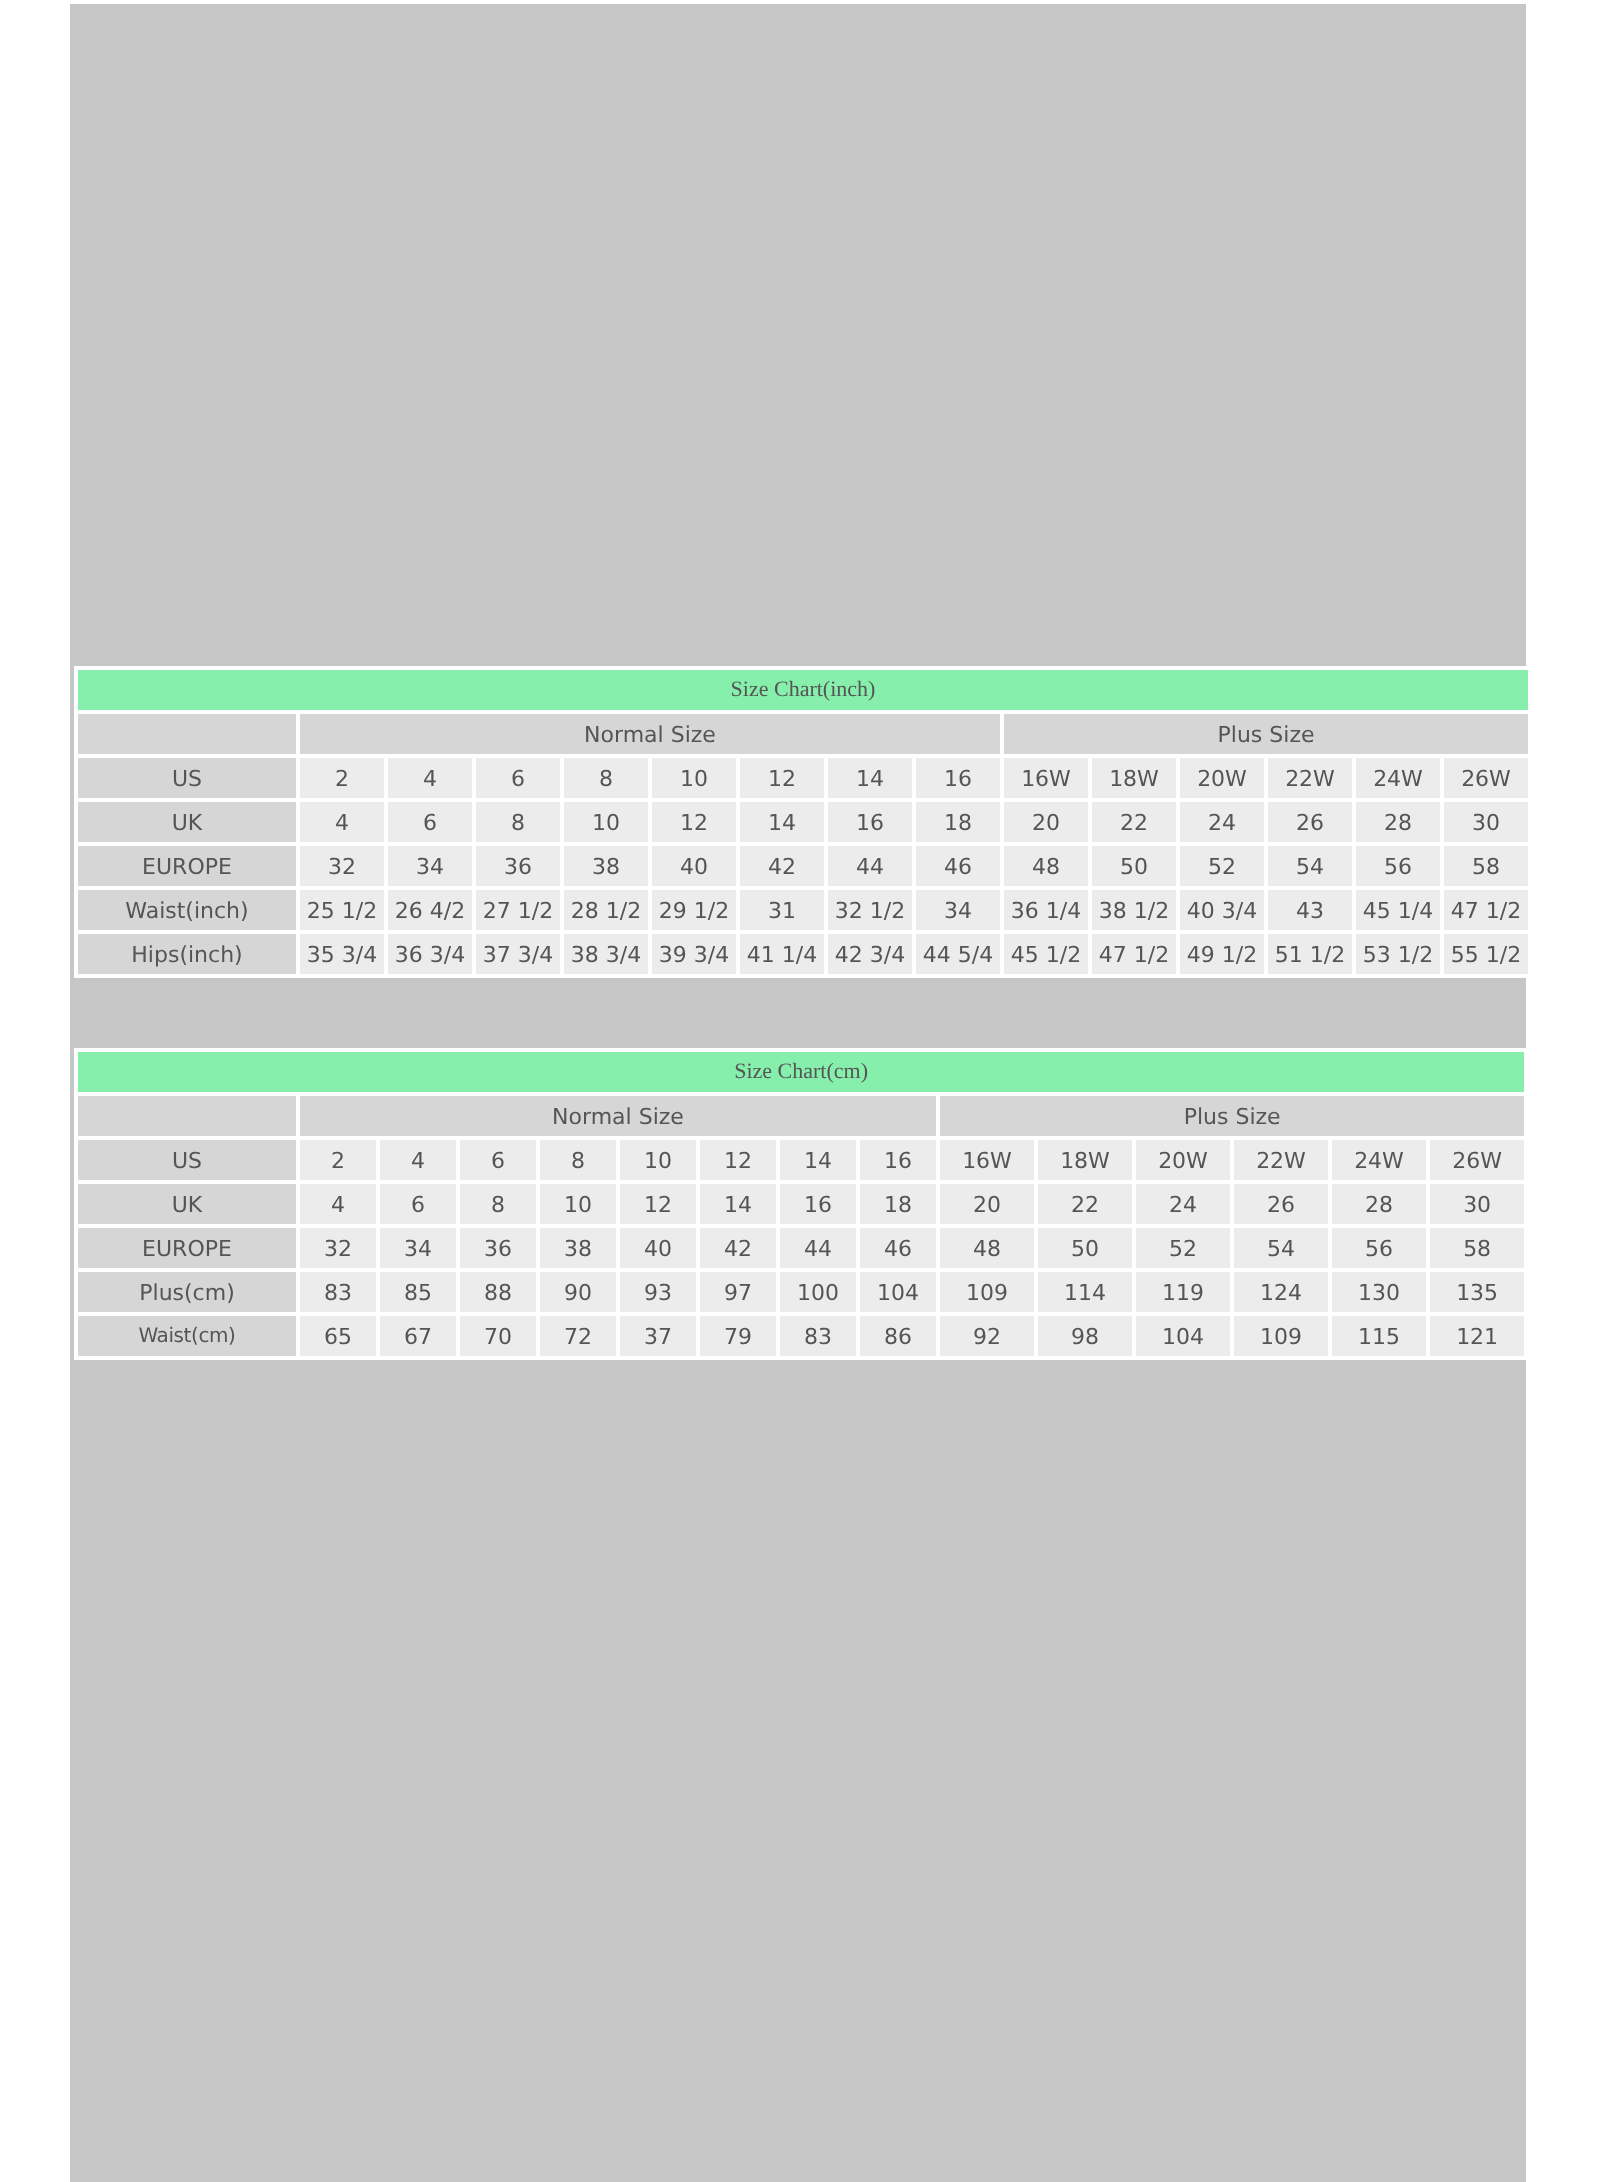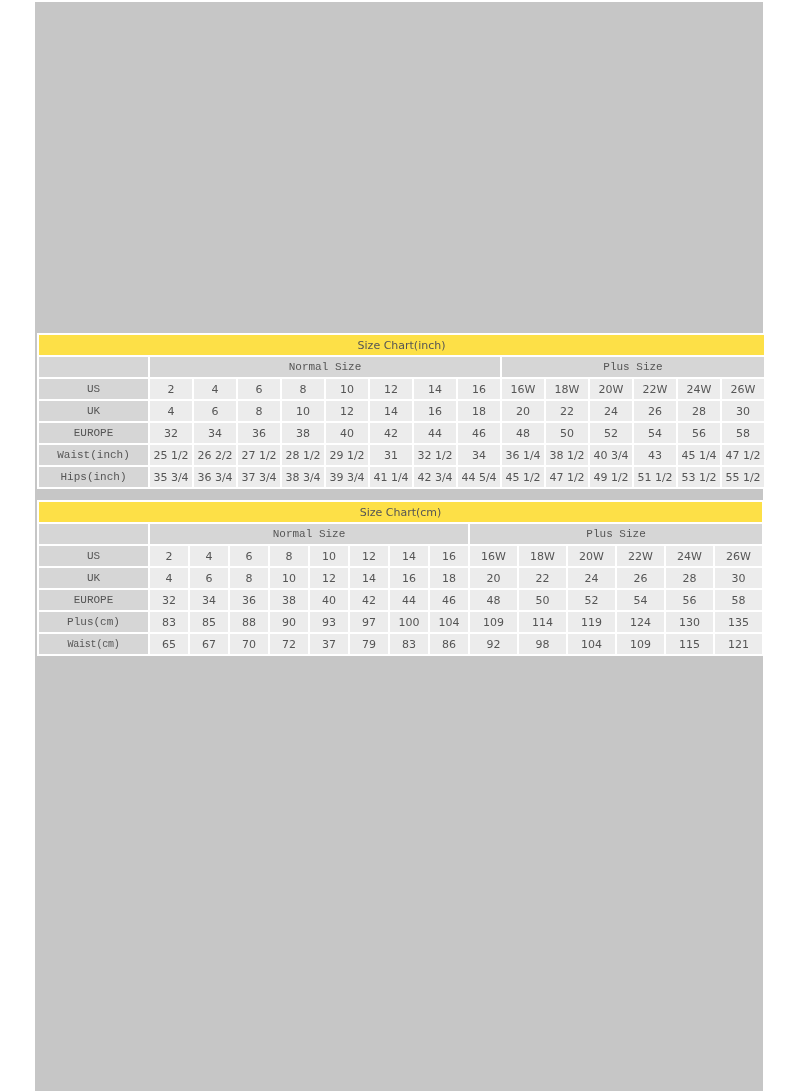--- a/index.html
+++ b/index.html
@@ -35,32 +35,32 @@
     padding: 0 1px;
     font-size: 11px;
     line-height: 13px;
     color: #555555;
     text-align: center;
     vertical-align: middle;
     height: 20px;
     overflow: hidden;
   }
   td.title-cell {
-    background: #fde047;
+    background: #86efac;
     height: 15px;
     color: #4d4d4d;
+    font-family: Liberation Serif, serif;
   }
   td.group-cell, td.corner-cell, td.label {
     background: #d6d6d6;
-    font-family: Liberation Mono, monospace;
   }
   td.val {
     background: #ececec;
   }
-  .t-cm { margin-top: 11px; }
+  .t-cm { margin-top: 35px; }
   
   .t-cm tbody[data-rows] tr:last-child td.label {
     white-space: nowrap;
     font-size: 10px;
     letter-spacing: -0.2px;
   }
   col.c-label { width: 111px; }
   .t-inch col.c-n, .t-inch col.c-p { width: 44px; }
   .t-cm col.c-n { width: 40px; }
   .t-cm col.c-p { width: 49px; }
@@ -148,21 +148,21 @@
           <td class="val">48</td>
           <td class="val">50</td>
           <td class="val">52</td>
           <td class="val">54</td>
           <td class="val">56</td>
           <td class="val">58</td>
         </tr>
         <tr>
           <td class="label">Waist(inch)</td>
           <td class="val">25 1/2</td>
-          <td class="val">26 2/2</td>
+          <td class="val">26 4/2</td>
           <td class="val">27 1/2</td>
           <td class="val">28 1/2</td>
           <td class="val">29 1/2</td>
           <td class="val">31</td>
           <td class="val">32 1/2</td>
           <td class="val">34</td>
           <td class="val">36 1/4</td>
           <td class="val">38 1/2</td>
           <td class="val">40 3/4</td>
           <td class="val">43</td>

